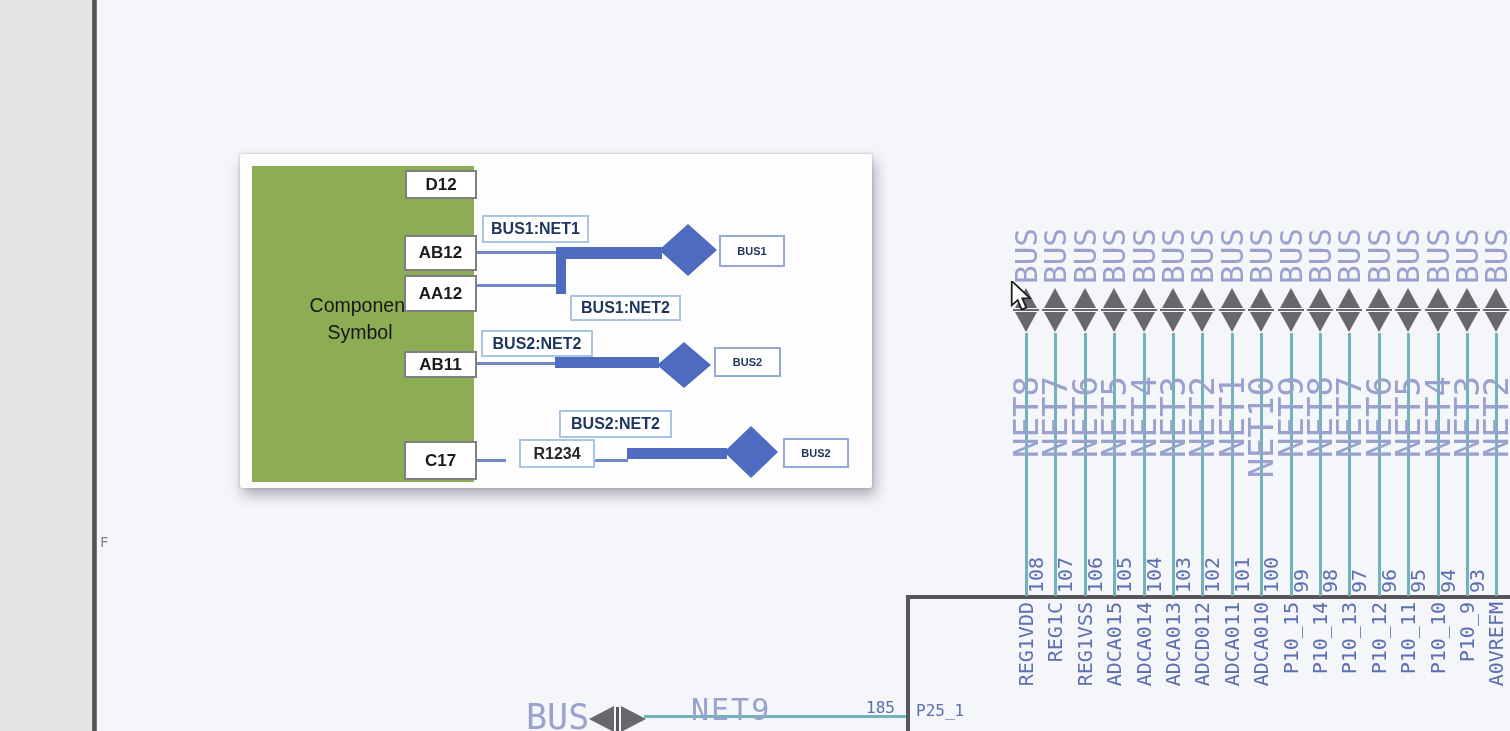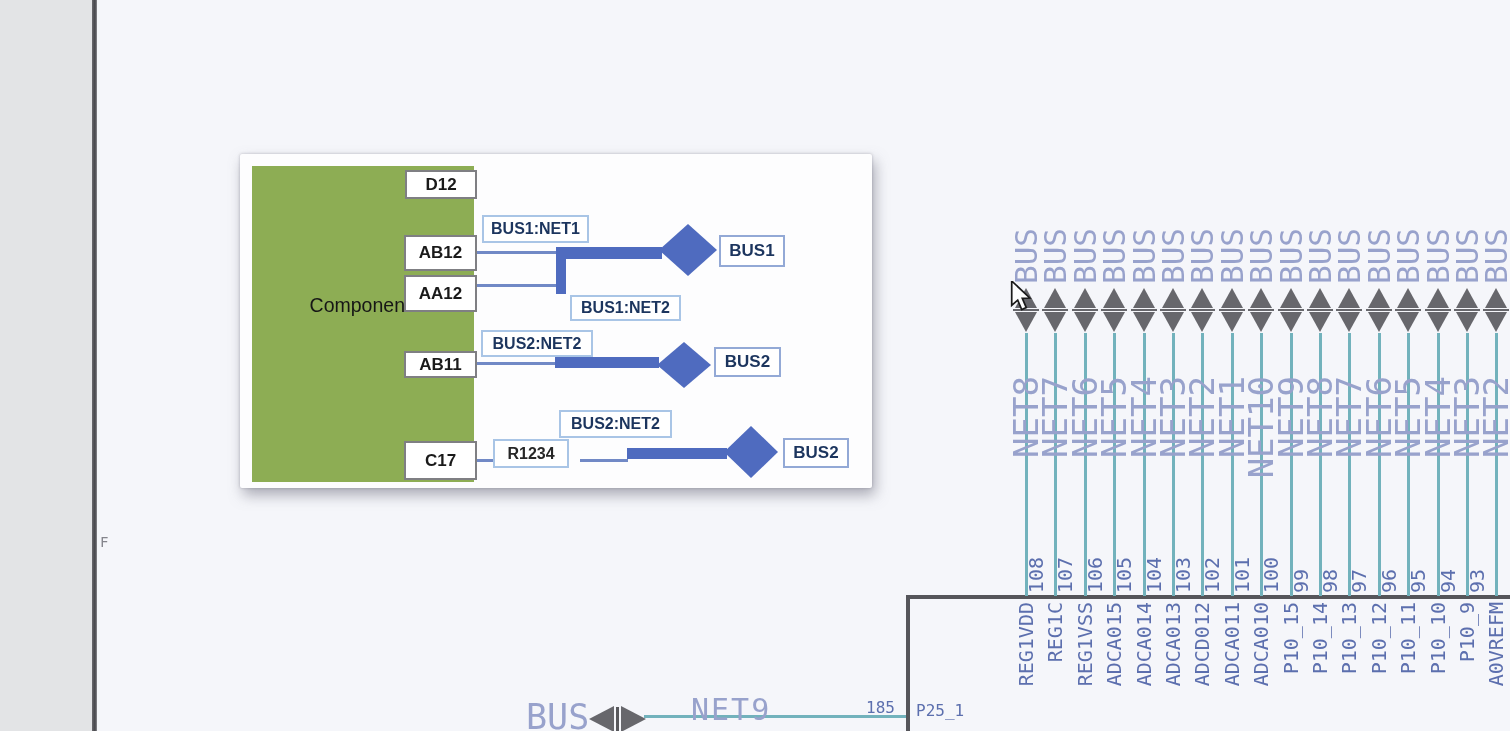--- a/index.html
+++ b/index.html
@@ -44,21 +44,21 @@
   
   .inset{left:240px;top:154px;width:632px;height:334px;background:#fdfdfe;border-radius:2px;
          box-shadow:3px 7px 14px rgba(110,110,125,.55),0 0 3px rgba(150,150,160,.6);}
   .inset .green{left:12px;top:12px;width:222px;height:316px;background:var(--green);}
   .comp-text{left:30px;top:138px;width:180px;text-align:center;font-size:19.5px;line-height:27px;color:#161616;}
   .pinbox{position:absolute;background:#fff;border:2px solid #7f7f83;display:flex;align-items:center;justify-content:center;
           font-size:17px;font-weight:600;color:#1a1a1a;}
   .netbox{position:absolute;background:#fff;border:2px solid #a9c5e6;display:flex;align-items:center;justify-content:center;
           font-size:16px;font-weight:700;color:#1c355e;}
   .busbox{position:absolute;background:#fff;border:2px solid #93a9d6;display:flex;align-items:center;justify-content:center;
-          font-size:17px;font-weight:700;color:#1c355e;}
+          font-size:11px;font-weight:700;color:#1c355e;}
   .refbox{position:absolute;background:#fff;border:2px solid #a9c5e6;display:flex;align-items:center;justify-content:center;
           font-size:16px;font-weight:600;color:#272727;}
   .wire{position:absolute;height:3px;background:var(--wire-blue);}
   .busbar{position:absolute;background:var(--bus-blue);}
   .diamond{position:absolute;background:var(--bus-blue);clip-path:polygon(50% 0,100% 50%,50% 100%,0 50%);}
 </style>
 </head>
 <body>
 
 <div id="root">
@@ -252,20 +252,21 @@
   </div>
   <div class="abs" style="left:644px;top:715px;width:262px;height:3px;background:var(--teal);"></div>
   <div class="hmono" style="left:691px;top:695px;font-size:30px;letter-spacing:2px;color:var(--periwinkle);">NET9</div>
   <div class="hmono" style="left:866px;top:700px;font-size:16px;color:var(--pin-blue);">185</div>
   <div class="hmono" style="left:916px;top:703px;font-size:16px;color:var(--pin-blue);">P25_1</div>
 
   <div class="abs inset">
     <div class="abs green"></div>
     <div class="abs comp-text">
       <div>Component</div>
+      <div>Symbol</div>
     </div>
 
     <div class="pinbox" style="left:165px;top:16px;width:72px;height:29px;">
         <span>D12</span>
       </div>
     <div class="pinbox" style="left:164px;top:81px;width:73px;height:36px;">
         <span>AB12</span>
       </div>
     <div class="pinbox" style="left:164px;top:121px;width:73px;height:37px;">
         <span>AA12</span>
@@ -298,21 +299,21 @@
     <div class="netbox" style="left:330px;top:141px;width:111px;height:26px;">
         <span>BUS1:NET2</span>
       </div>
     <div class="netbox" style="left:241px;top:176px;width:112px;height:27px;">
         <span>BUS2:NET2</span>
       </div>
     <div class="netbox" style="left:319px;top:256px;width:113px;height:28px;">
         <span>BUS2:NET2</span>
       </div>
 
-    <div class="refbox" style="left:253px;top:285px;width:76px;height:29px;">
+    <div class="refbox" style="left:279px;top:285px;width:76px;height:29px;">
         <span>R1234</span>
       </div>
 
     <div class="busbox" style="left:479px;top:81px;width:66px;height:32px;">
         <span>BUS1</span>
       </div>
     <div class="busbox" style="left:474px;top:193px;width:67px;height:30px;">
         <span>BUS2</span>
       </div>
     <div class="busbox" style="left:543px;top:284px;width:66px;height:30px;">

